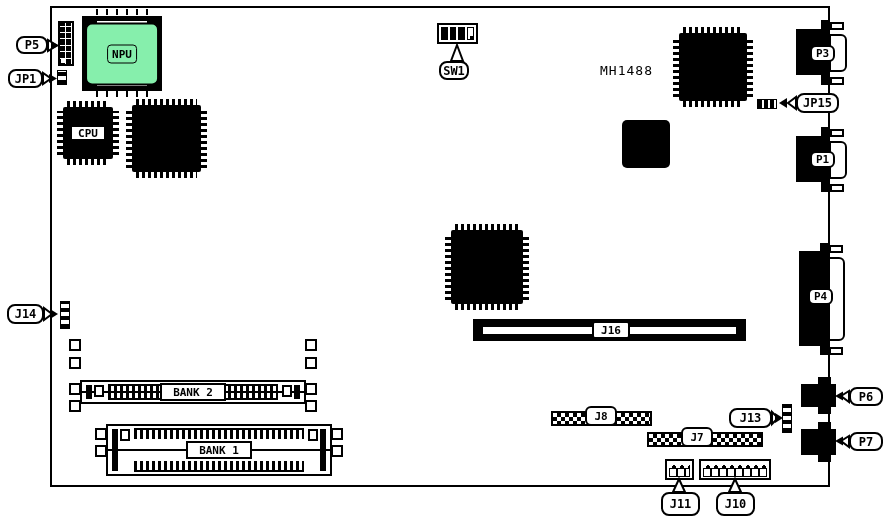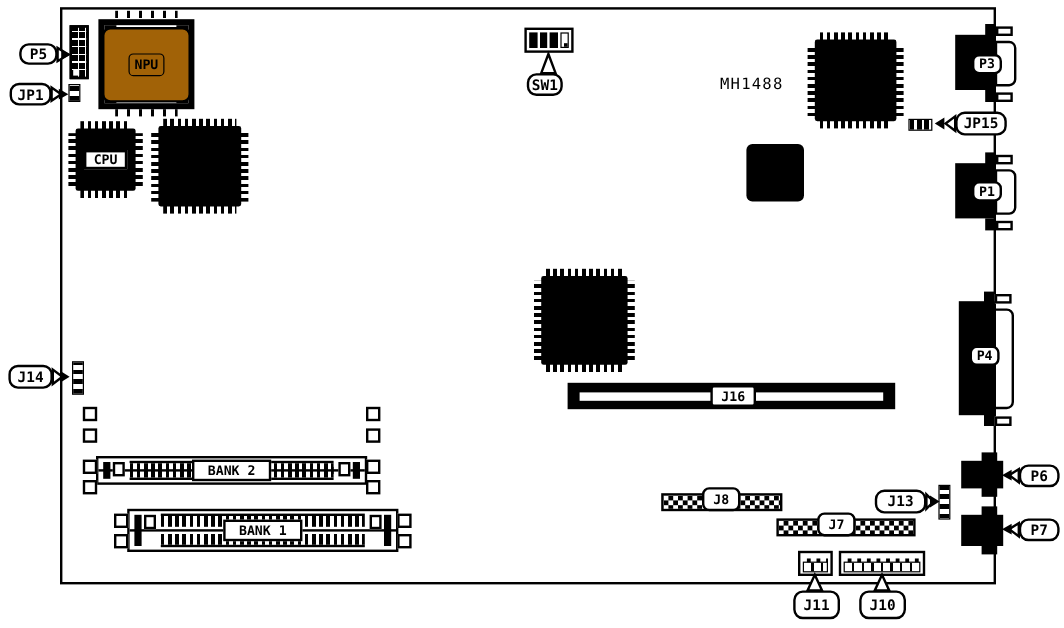--- a/index.html
+++ b/index.html
@@ -32,21 +32,21 @@
 
   
   .pga { position:absolute; border:5px solid #000; background:#fff; z-index:2; }
   .pga .corner { position:absolute; width:10px; height:10px; background:#000; }
   .pga .tickT { position:absolute; top:3px; left:12px; right:12px; height:7px; background:repeating-linear-gradient(90deg,#000 0 2px,transparent 2px 9px); }
   .pga .tickB { position:absolute; bottom:3px; left:12px; right:12px; height:7px; background:repeating-linear-gradient(90deg,#000 0 2px,transparent 2px 9px); }
   .pga .tickL { position:absolute; left:3px; top:12px; bottom:12px; width:7px; background:repeating-linear-gradient(0deg,#000 0 2px,transparent 2px 9px); }
   .pga .tickR { position:absolute; right:3px; top:12px; bottom:12px; width:7px; background:repeating-linear-gradient(0deg,#000 0 2px,transparent 2px 9px); }
   .outtick { position:absolute; height:6px; background:repeating-linear-gradient(90deg,#000 0 2px,transparent 2px 10px); z-index:2; }
   .npu-outer { position:absolute; left:50%; top:50%; transform:translate(-50%,-50%);
-               border:2px solid #000; border-radius:7px; padding:20px; background:#a16207; }
+               border:2px solid #000; border-radius:7px; padding:20px; background:#86efac; }
   .npu-inner { border:1px solid #000; border-radius:4px; padding:2px 4px; font-size:11px; font-weight:bold; }
 
   
   .simm { position:absolute; border:2px solid #000; background:#fff; z-index:2; }
   .simm .combT { position:absolute; top:2px; left:26px; right:26px; height:11px; border-top:2px solid #000;
                  background:repeating-linear-gradient(90deg,#000 0 3px,transparent 3px 6px); }
   .simm .combB { position:absolute; bottom:2px; left:26px; right:26px; height:11px; border-bottom:2px solid #000;
                  background:repeating-linear-gradient(90deg,#000 0 3px,transparent 3px 6px); }
   .simm .mid { position:absolute; left:0; right:0; top:50%; height:2px; margin-top:-1px; background:#000; }
   .simm .endL { position:absolute; left:4px; top:3px; bottom:3px; width:6px; background:#000; }
@@ -213,21 +213,21 @@
     <div class="endR"></div>
     <div class="clipL"></div>
     <div class="clipR"></div>
     <div class="label">BANK 2</div>
   </div>
   <div class="tab" style="left:69px; top:383px;"></div>
   <div class="tab" style="left:69px; top:400px;"></div>
   <div class="tab" style="left:305px; top:383px;"></div>
   <div class="tab" style="left:305px; top:400px;"></div>
 
-  <div class="simm" style="left:106px; top:424px; width:226px; height:36px;">
+  <div class="simm" style="left:106px; top:424px; width:226px; height:52px;">
     <div class="combT"></div>
     <div class="combB"></div>
     <div class="mid"></div>
     <div class="endL"></div>
     <div class="endR"></div>
     <div class="clipL"></div>
     <div class="clipR"></div>
     <div class="label">BANK 1</div>
   </div>
   <div class="tab" style="left:95px; top:428px;"></div>

